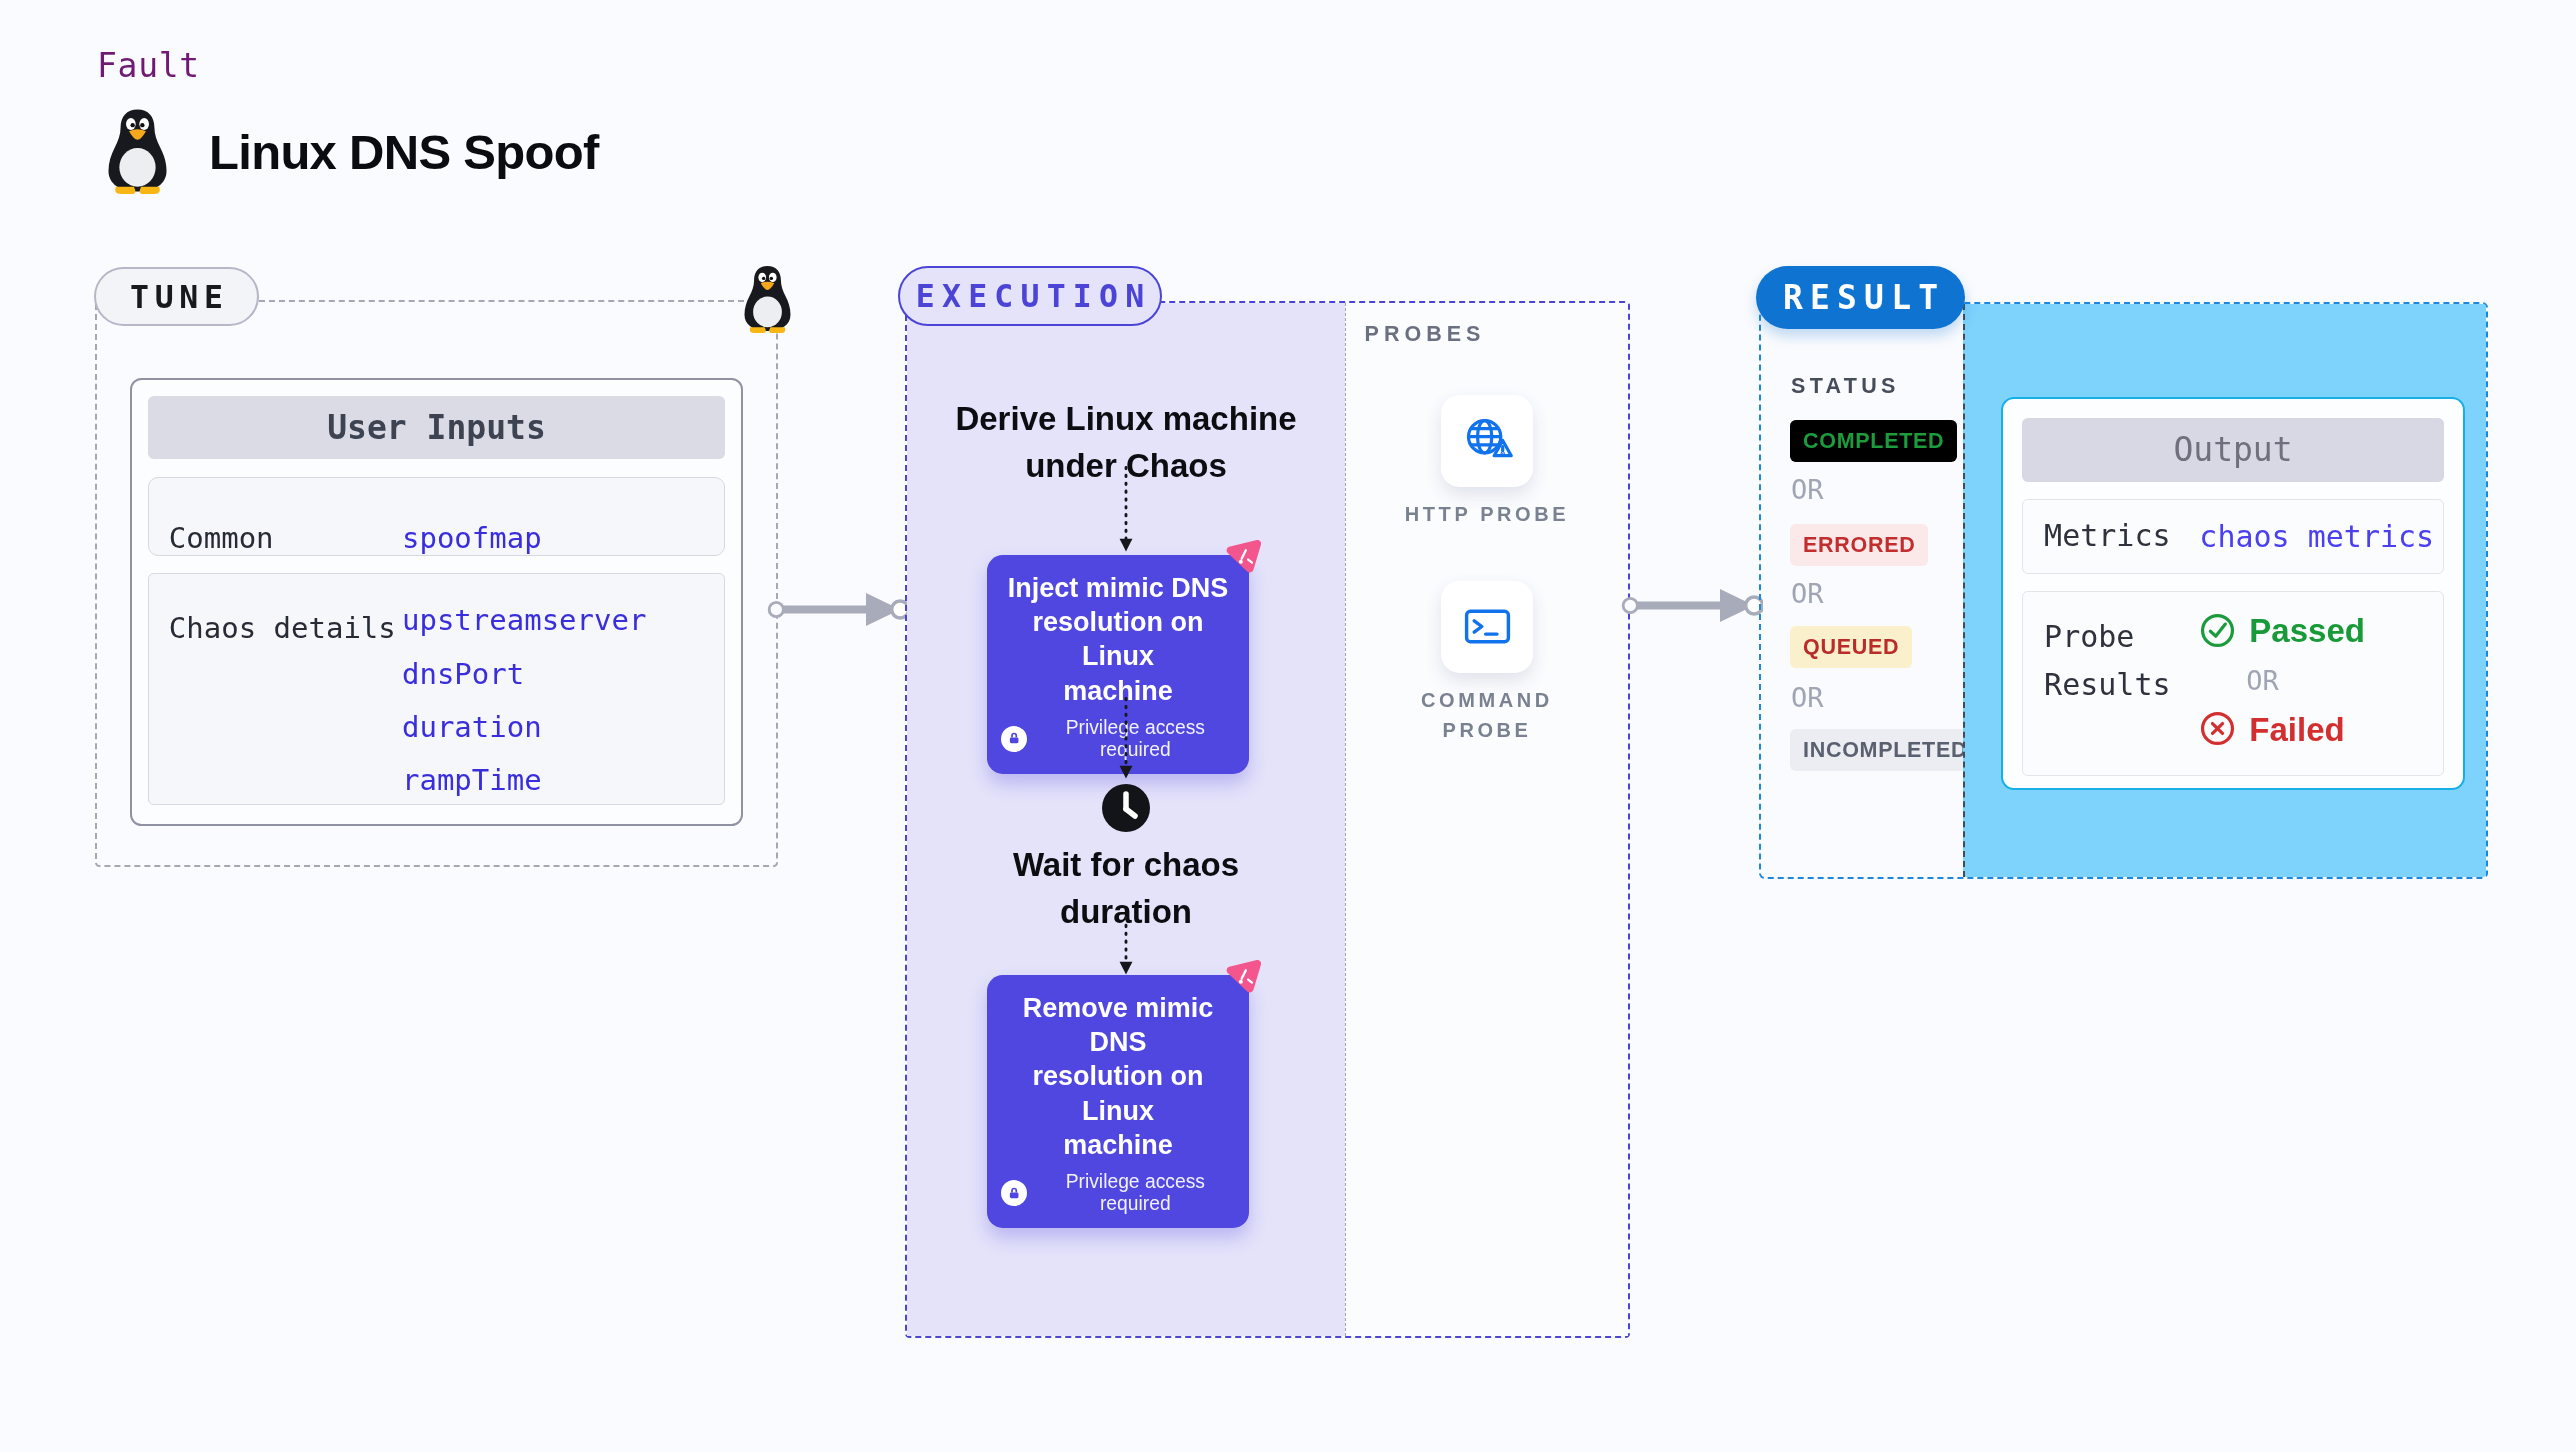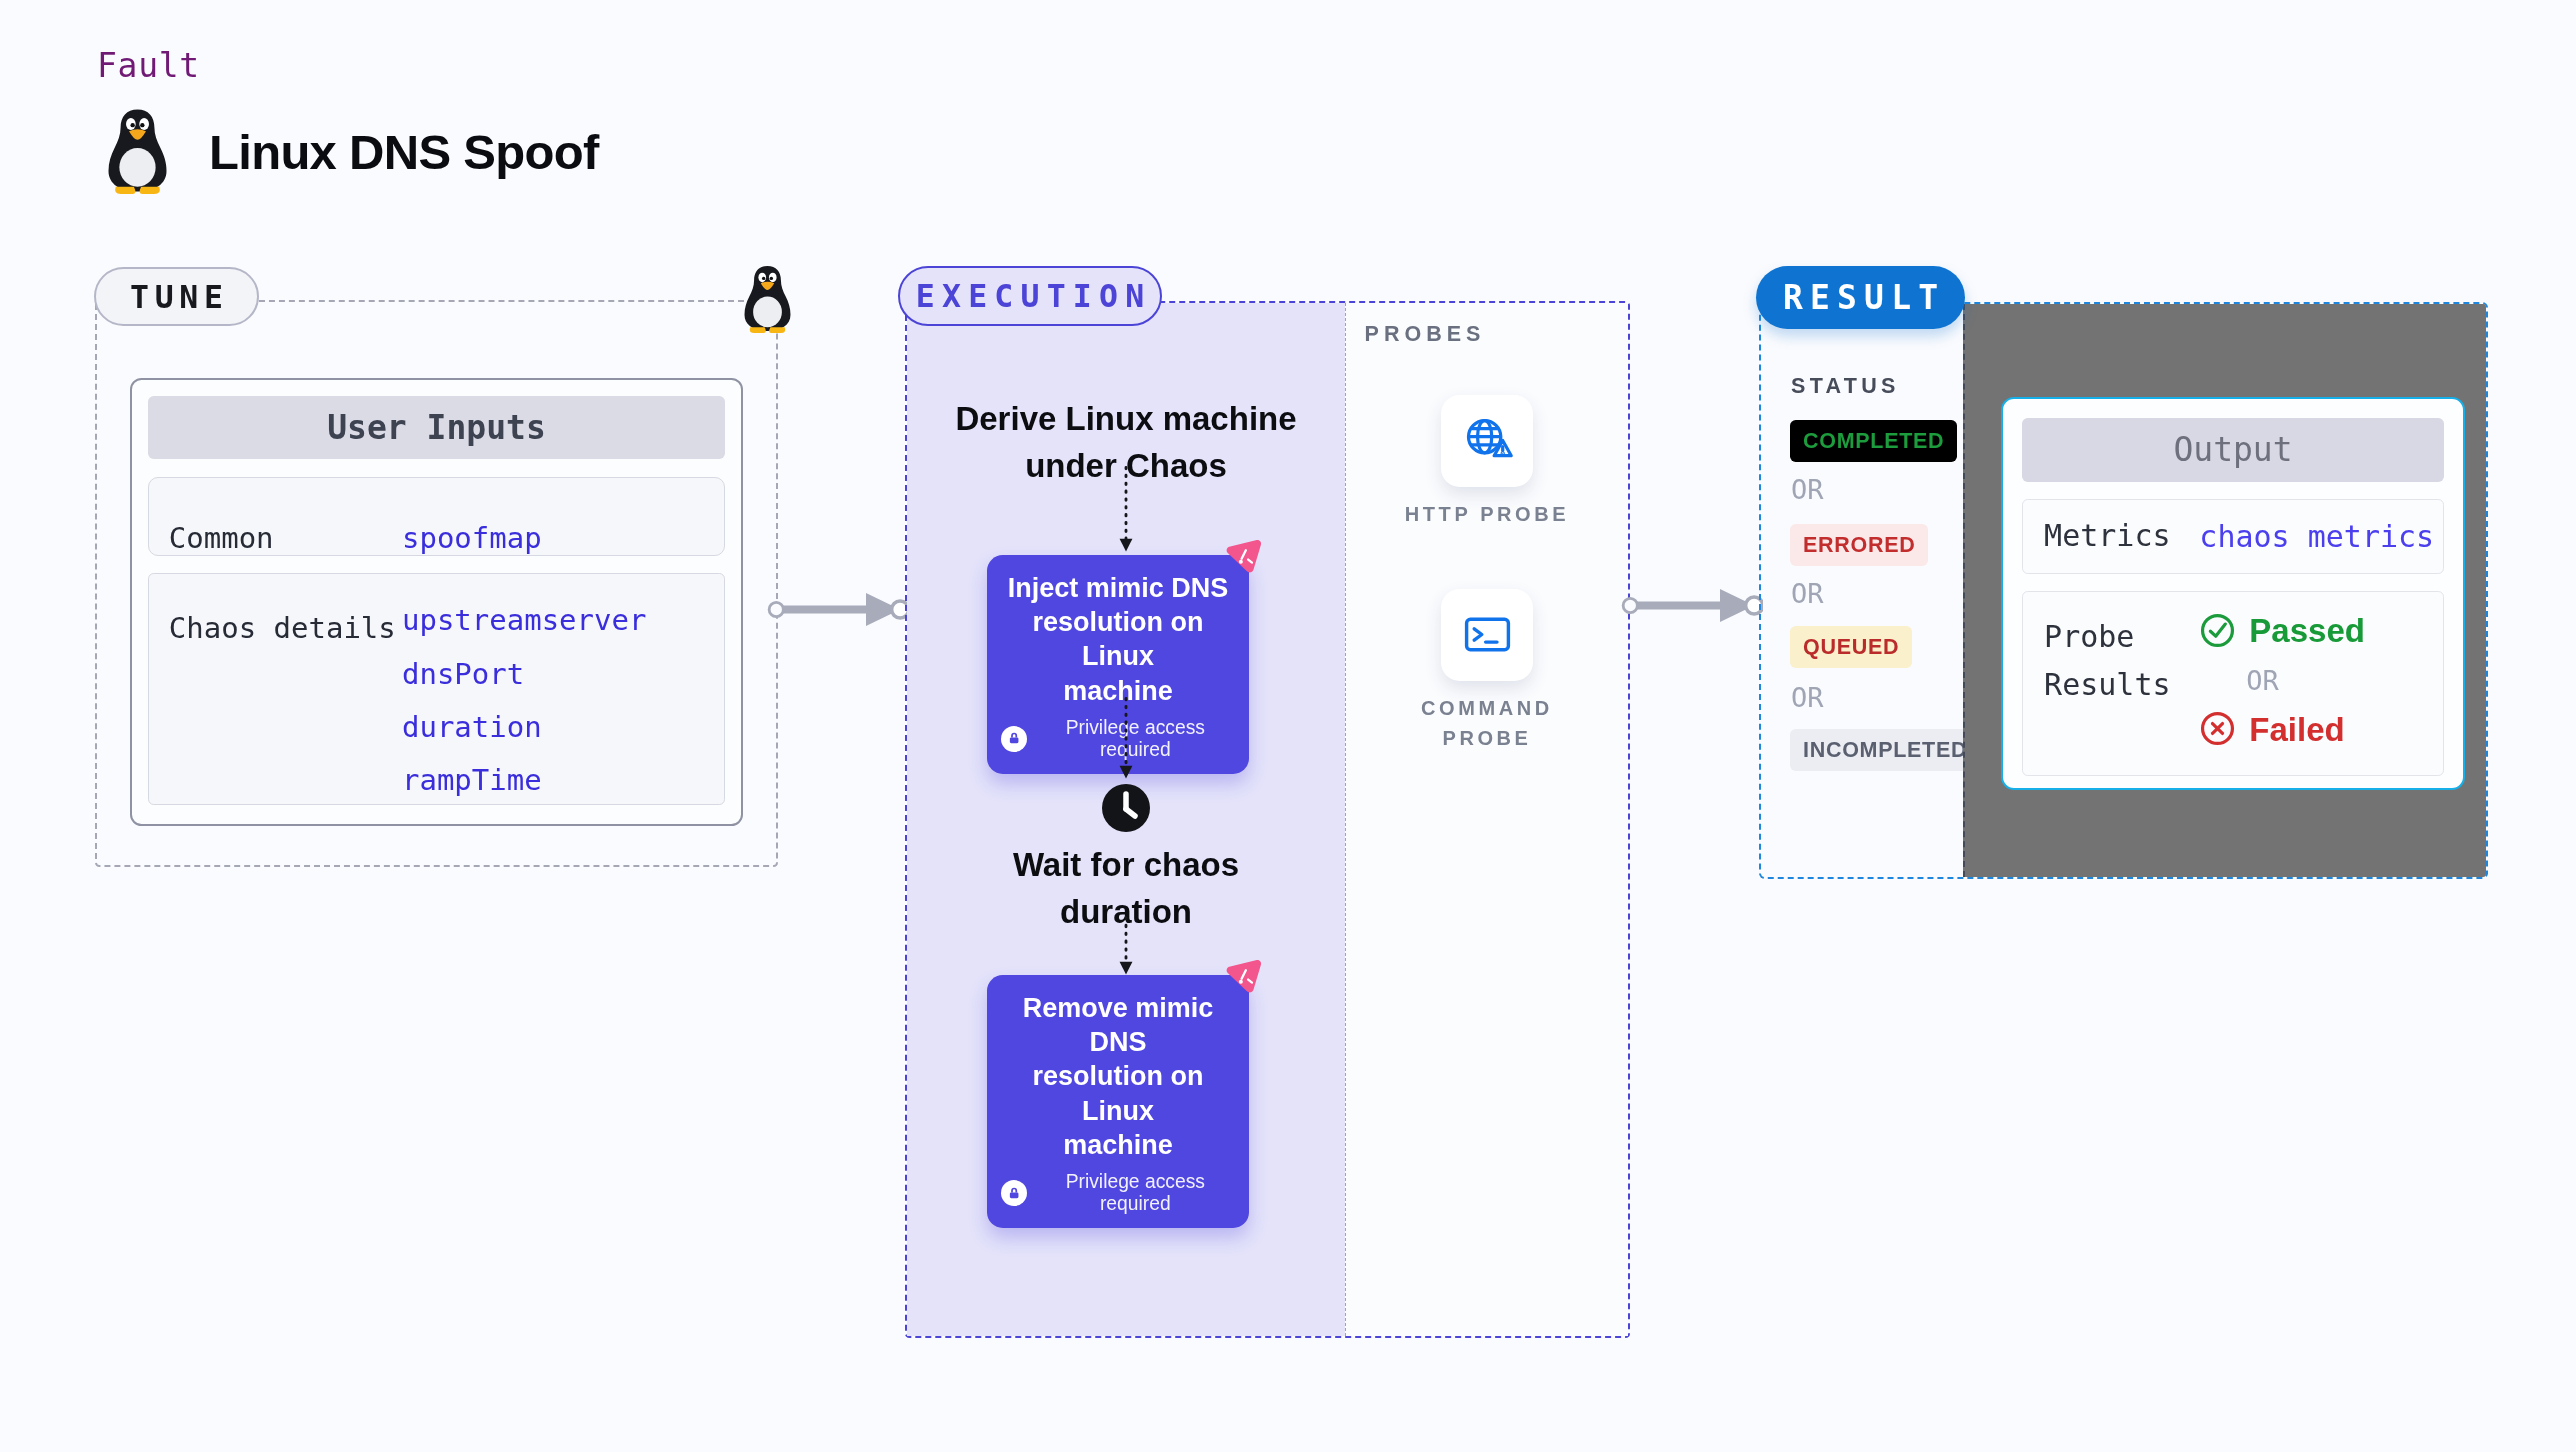--- a/index.html
+++ b/index.html
@@ -78,21 +78,21 @@
   .status-label{position:absolute;left:30px;top:70px;font-size:21.5px;font-weight:700;
                 letter-spacing:4.3px;color:#474C5B;}
   .badge{position:absolute;left:29px;display:inline-block;padding:8.6px 13px;border-radius:5.7px;
          font-size:21.5px;font-weight:800;letter-spacing:0.7px;white-space:nowrap;}
   .b-completed{top:116px;background:#000000;color:#1C9C3C;}
   .b-errored{top:220px;background:#FBE9E9;color:#C22E2E;}
   .b-queued{top:322px;background:#FAF0CB;color:#BA2B2B;}
   .b-incompleted{top:425px;background:#ECEDF3;color:#5A6070;}
   .or{position:absolute;left:30px;font-family:"DejaVu Sans Mono",monospace;font-size:27px;color:#9FA5B4;}
   .or1{top:170px;} .or2{top:274px;} .or3{top:378px;}
-  .output-region{flex:1;background:#737373;border-left:2.1px dashed #444A57;position:relative;
+  .output-region{flex:1;background:#7dd3fc;border-left:2.1px dashed #444A57;position:relative;
                  border-radius:0 2.9px 2.9px 0;}
   .output-card{position:absolute;left:36px;top:93px;width:464px;height:393px;background:#FDFEFF;
                border:2.9px solid #16AFE8;border-radius:13px;padding:18.6px;box-sizing:border-box;}
   .output-header{height:64px;background:#D8D8E4;border-radius:5.7px;display:flex;align-items:center;
                  justify-content:center;font-family:"DejaVu Sans Mono",monospace;font-size:33px;
                  color:#6E707D;}
   .o-row{border:1.4px solid #E2E4EA;background:#FBFCFE;border-radius:5.7px;box-sizing:border-box;display:flex;}
   .metric-row{margin-top:17px;height:75px;align-items:center;}
   .probe-row{margin-top:17px;height:185px;}
   .o-label{width:42%;padding-left:21.5px;font-family:"DejaVu Sans Mono",monospace;font-size:30px;
@@ -276,21 +276,21 @@
               <line x1="13" y1="34.5" x2="41" y2="34.5"></line>
               <path d="M46 30 L55 46 H37 Z" fill="#FFFFFF"></path>
               <line x1="46" y1="36.5" x2="46" y2="40.5"></line>
               <circle cx="46" cy="43.5" r="0.6" fill="#1173EC"></circle>
             </svg>
           </span>
         </div>
         <div class="probe-name">HTTP PROBE</div>
       </div>
 
-      <div class="probe-item" style="top:286px;">
+      <div class="probe-item" style="top:278px;">
         <div class="probe-card">
           <span>
             <svg width="57" height="57" viewBox="0 0 60 60" fill="none" stroke="#1173EC" stroke-width="3.6" stroke-linecap="round" stroke-linejoin="round">
               <rect x="8" y="14" width="44" height="32" rx="4"></rect>
               <polyline points="16,24 24,30 16,36"></polyline>
               <line x1="28" y1="38" x2="40" y2="38"></line>
             </svg>
           </span>
         </div>
         <div class="probe-name">COMMAND PROBE</div>

